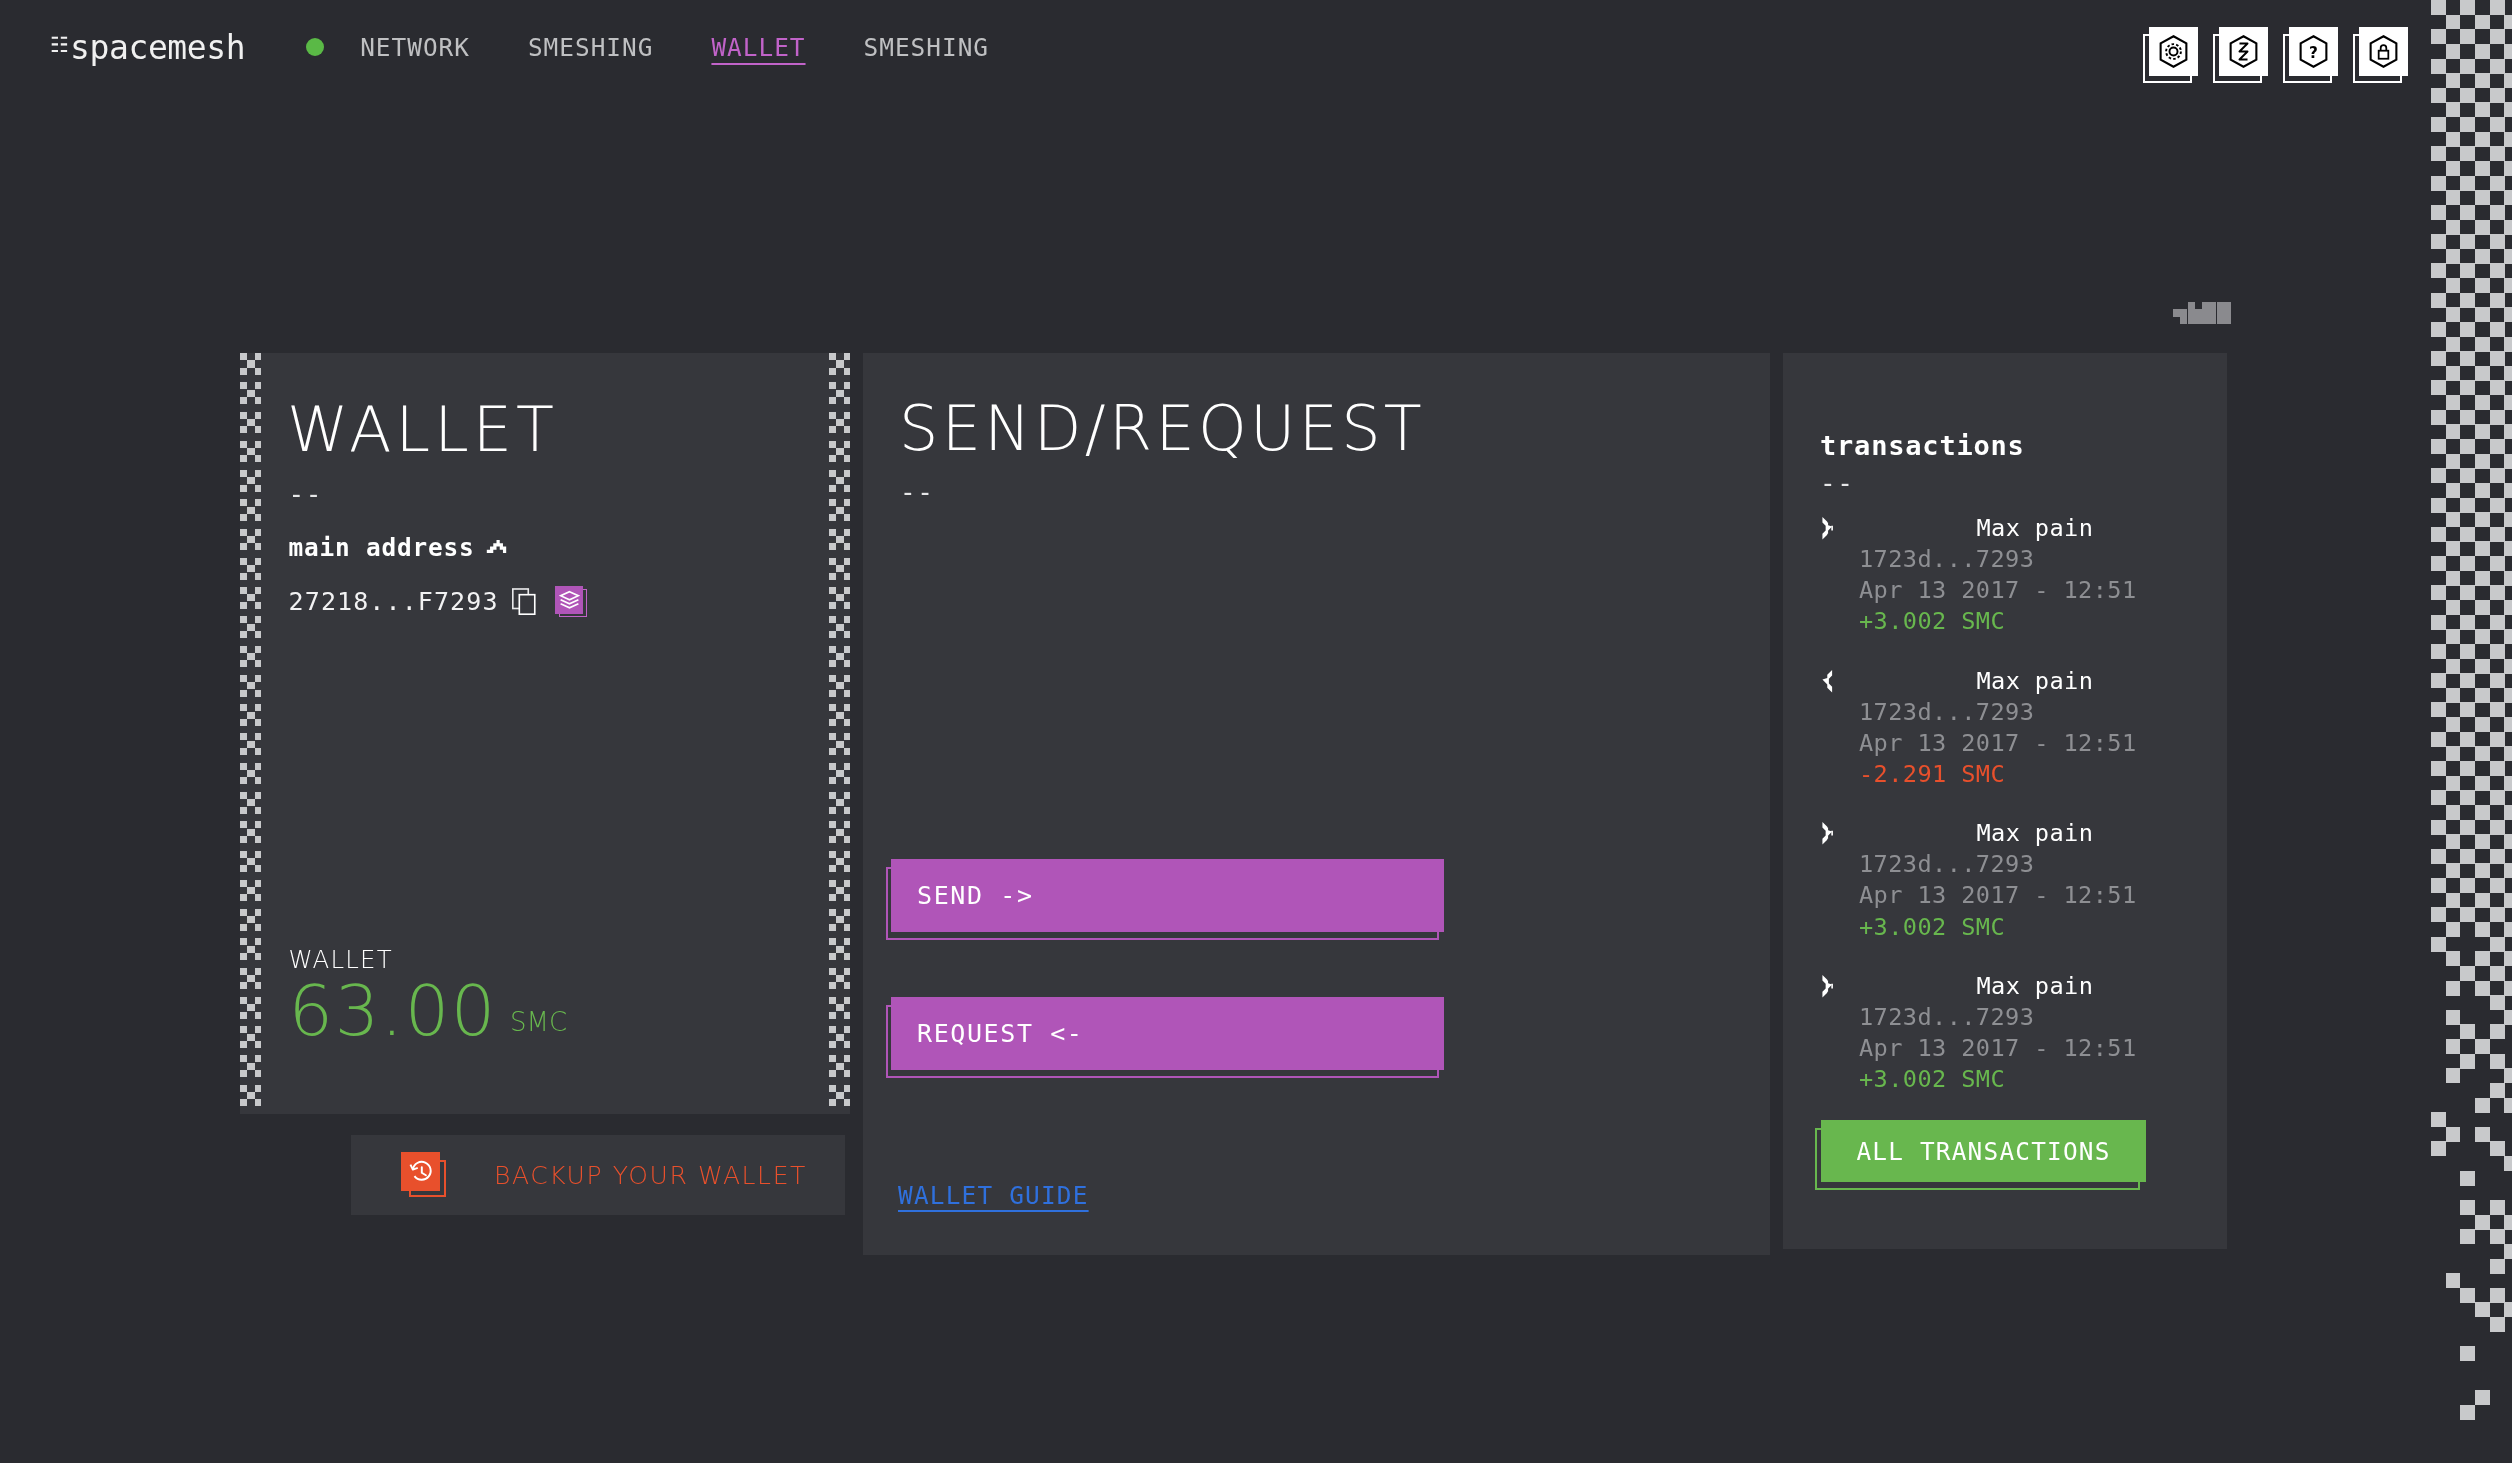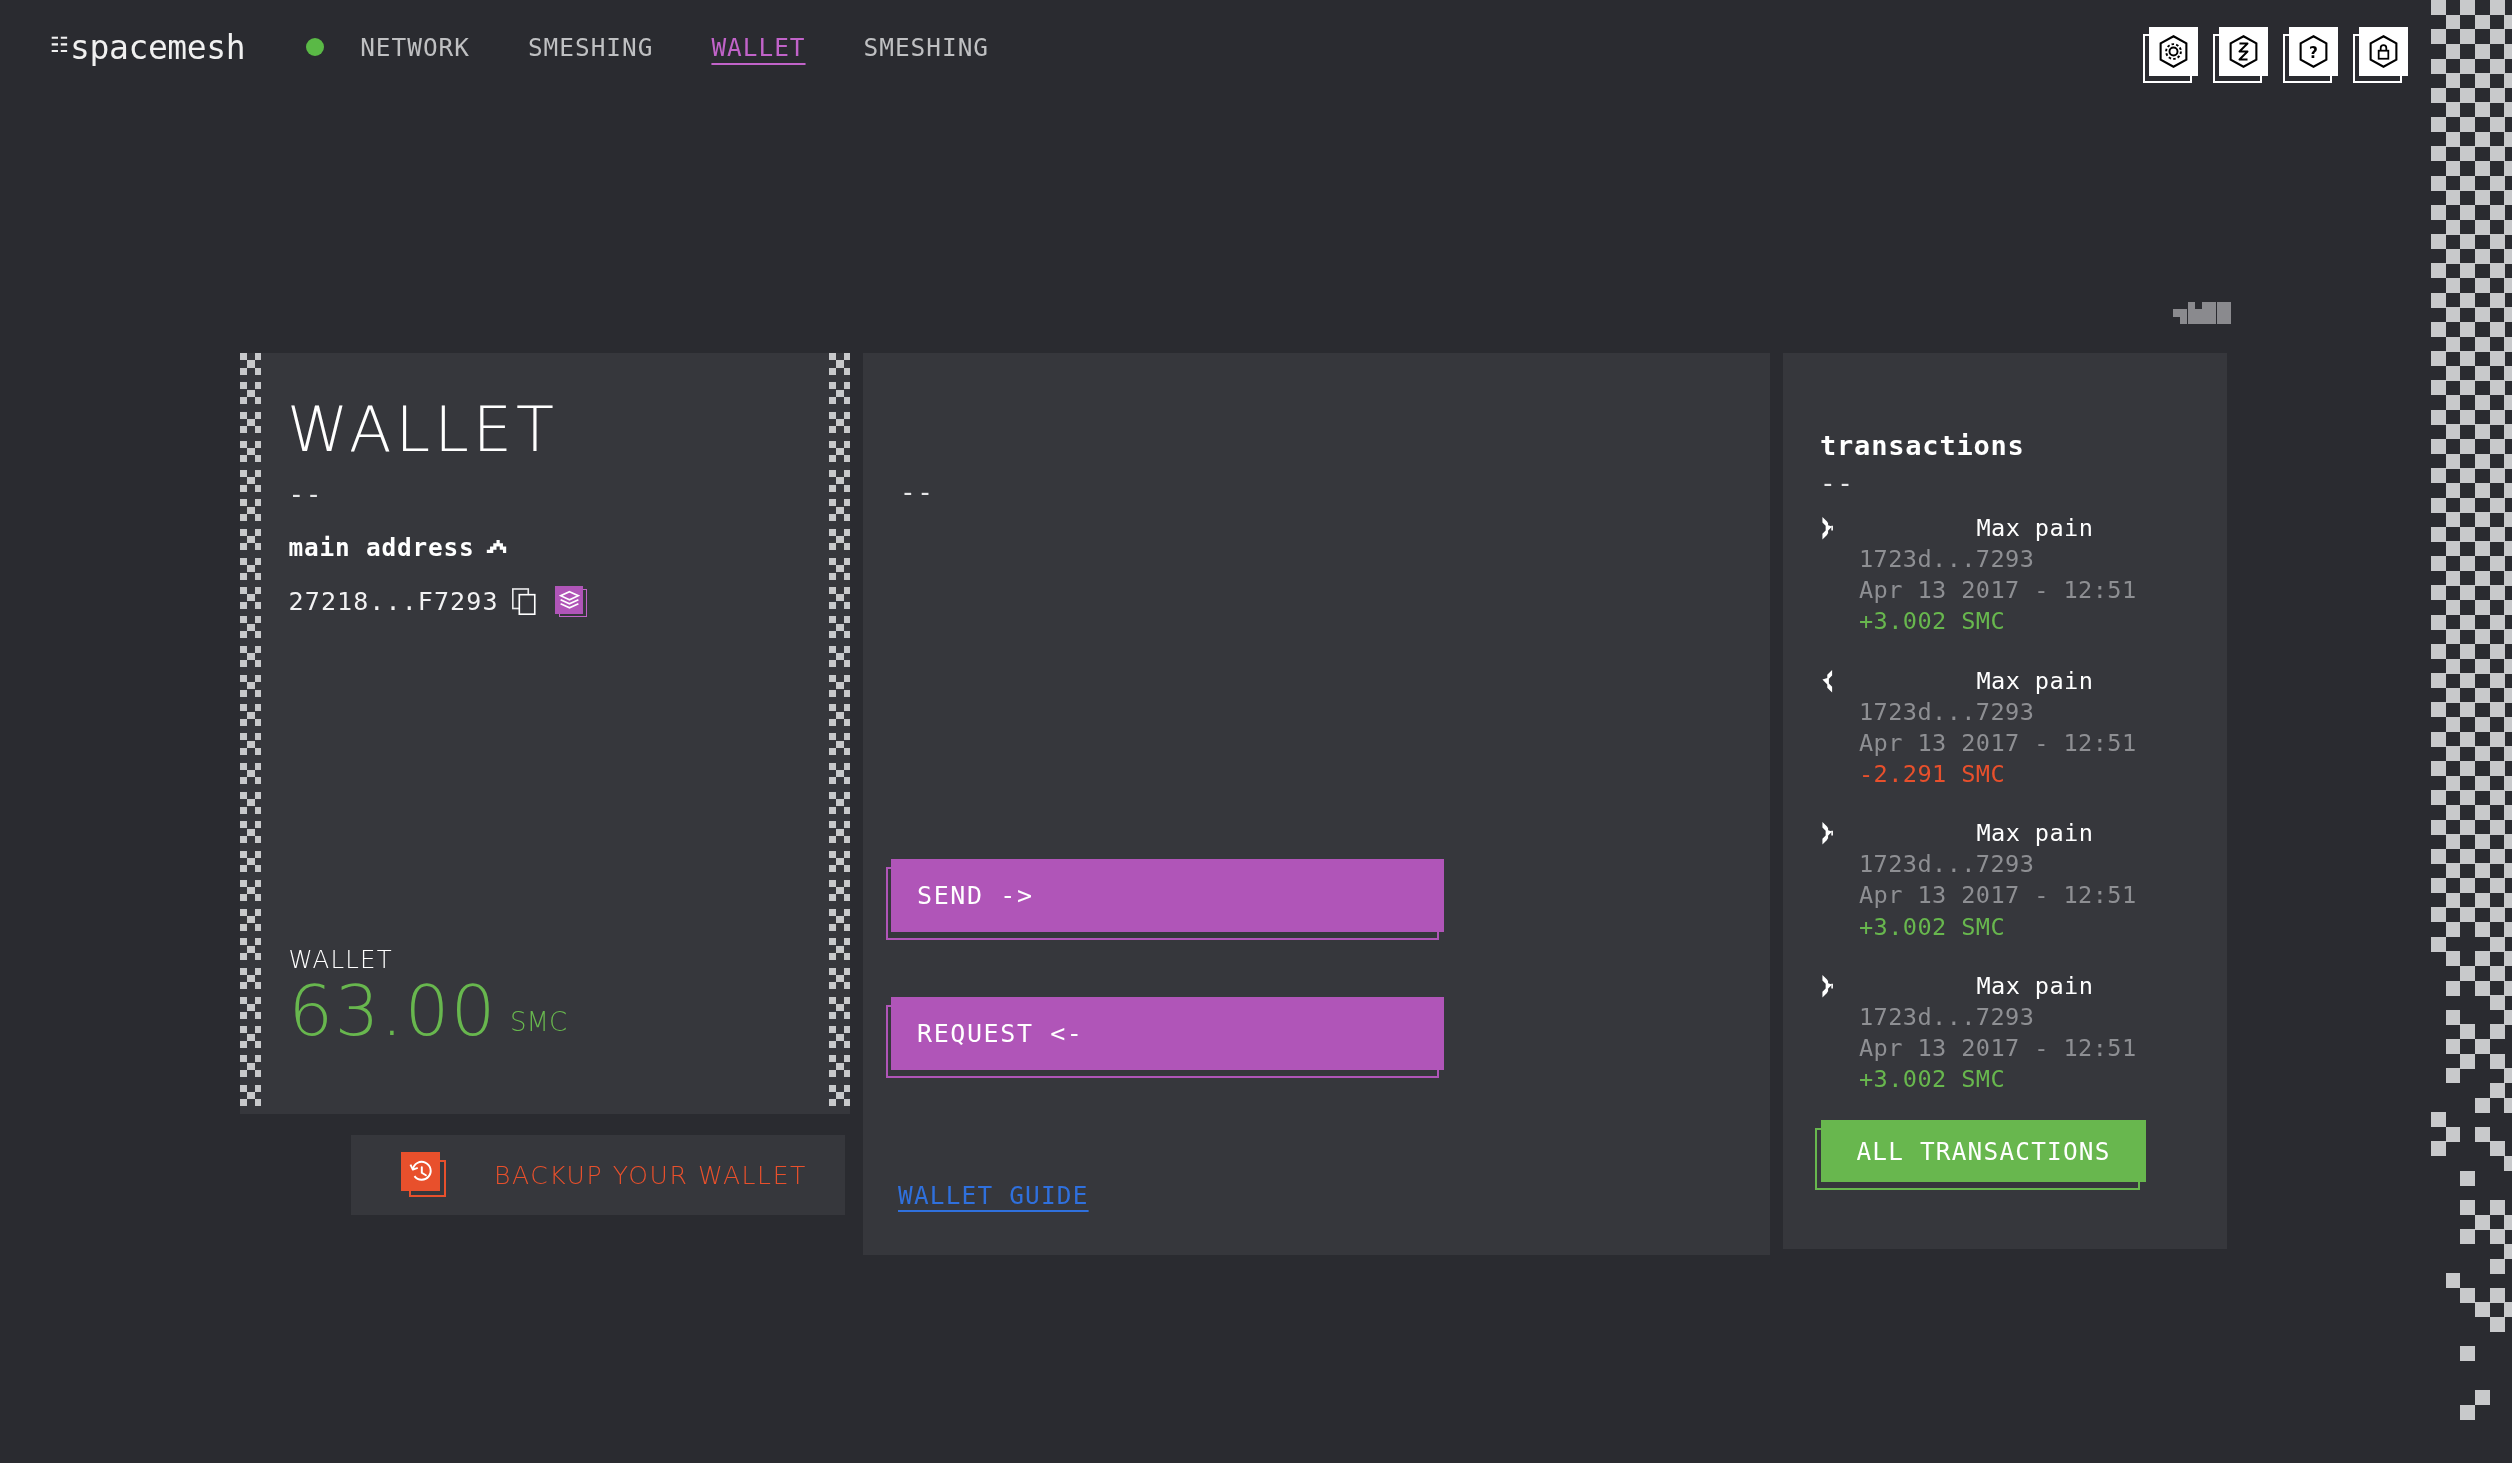--- a/index.html
+++ b/index.html
@@ -1092,20 +1092,21 @@
           <path d="M6,13 A11,11 0 1 1 8,21" fill="none" stroke="#ffffff" stroke-width="2.4"></path>
           <polyline points="3,7 6,13 12,11" fill="none" stroke="#ffffff" stroke-width="2.4" stroke-linejoin="round"></polyline>
           <polyline points="17,10 17,17 22,20" fill="none" stroke="#ffffff" stroke-width="2.4" stroke-linecap="round"></polyline>
         </svg>
       </div>
     </div>
     <span class="backup-text">BACKUP YOUR WALLET</span>
   </div>
 
   <div class="sr-panel">
+    <div class="sr-title">SEND/REQUEST</div>
     <div class="dashes sr-dashes">--</div>
   </div>
 
   <div class="btn3d btn-request">
     <div class="b-sh"></div>
     <div class="b-fc">
       <span class="b-lb">REQUEST &lt;-</span>
     </div>
   </div>
 

